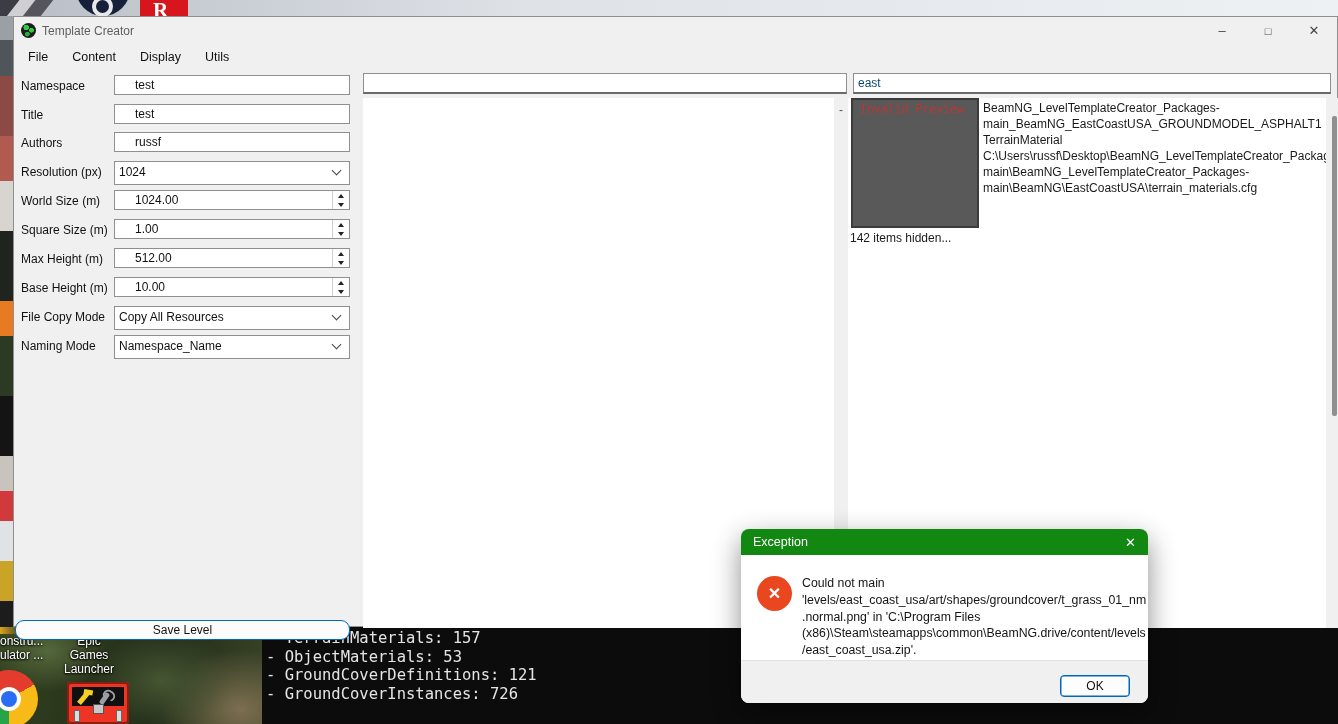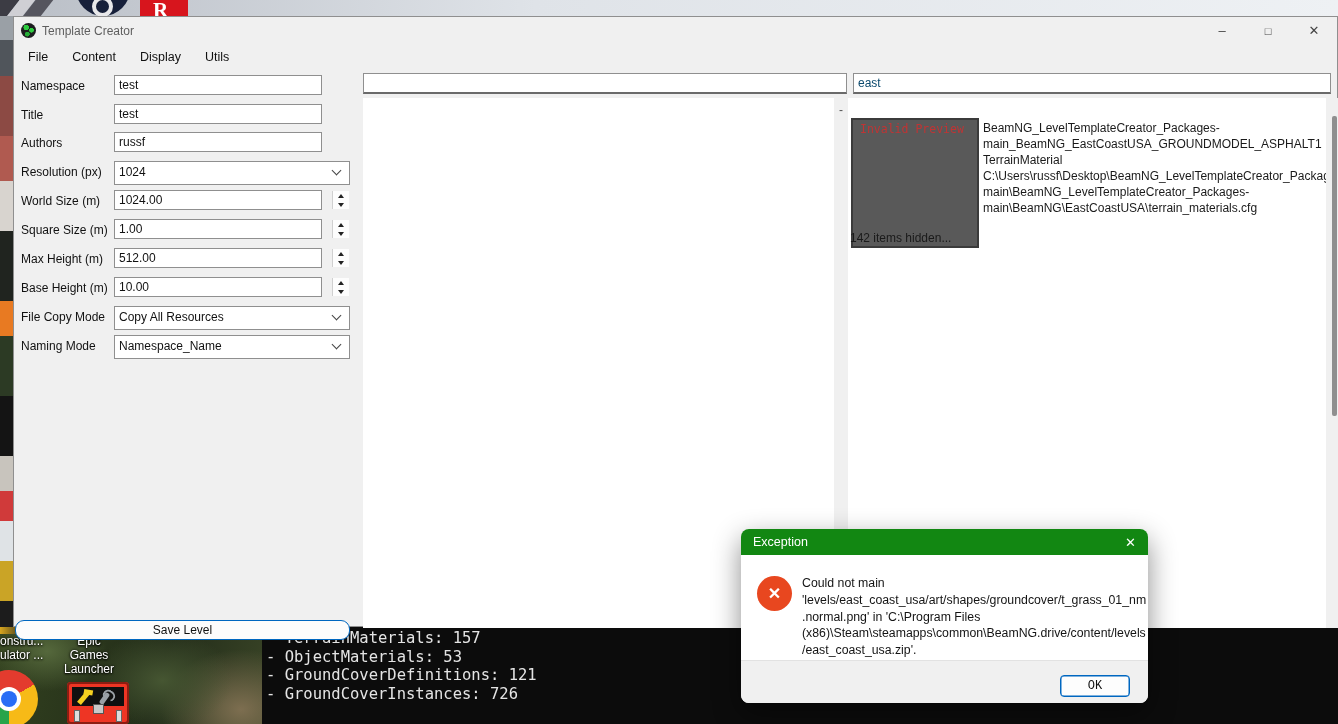--- a/index.html
+++ b/index.html
@@ -82,23 +82,23 @@
   .wc.max{font-size:11px;}
 
   .menubar{position:absolute;left:0;top:27px;width:100%;height:26px;display:flex;
            align-items:center;padding-left:14px;}
   .menu-item{font-size:12.5px;color:#111;margin-right:24px;}
 
   
   .form-panel{position:absolute;left:0;top:53px;width:345px;height:558px;}
   .frow{position:absolute;left:0;width:345px;height:21px;}
   .frow .flabel{position:absolute;left:7px;top:4px;font-size:12px;color:#111;}
-  .tinput{position:absolute;left:100px;top:0;width:208px;height:20px;background:#fff;
+  .tinput{position:absolute;left:100px;top:0;width:236px;height:20px;background:#fff;
           border:1px solid #8f8f8f;font-family:"Liberation Sans",sans-serif;
-          font-size:12px;color:#111;padding:0 4px;}
+          font-size:12px;color:#111;padding:0 20px;}
   .tinput.spin{padding-right:20px;}
   .combo{position:absolute;left:100px;top:0;width:236px;height:24px;background:#fff;
          border:1px solid #8f8f8f;}
   .combo-val{position:absolute;left:4px;top:3px;font-size:12px;color:#111;}
   .chev{position:absolute;right:9px;top:5px;width:7px;height:7px;
         border-right:1.4px solid #444;border-bottom:1.4px solid #444;transform:rotate(45deg);}
   .spinbox{position:absolute;left:318px;top:1px;width:17px;height:18px;display:flex;
            flex-direction:column;border-left:1px solid #d0d0d0;background:#fdfdfd;}
   .spinbtn{flex:1;display:flex;align-items:center;justify-content:center;}
   .tri-up{width:0;height:0;border-left:3.5px solid transparent;border-right:3.5px solid transparent;
@@ -111,21 +111,21 @@
 
   
   .filter-input{position:absolute;height:21px;background:#fff;border:1px solid #8f8f8f;
                 border-bottom:2px solid #6a6a6a;font-family:"Liberation Sans",sans-serif;
                 font-size:12px;color:#0c4a6e;padding:0 4px;}
   .mid-filter{left:349px;top:56px;width:484px;}
   .right-filter{left:839px;top:56px;width:478px;}
   .mid-panel{position:absolute;left:349px;top:81px;width:471px;height:530px;background:#fff;}
   .right-panel{position:absolute;left:834px;top:81px;width:478px;height:530px;background:#fff;}
   .item-marker{position:absolute;left:825px;top:86px;font-size:12px;color:#555;}
-  .rp-item{position:absolute;left:0;top:0;width:478px;height:132px;margin-top:20px;}
+  .rp-item{position:absolute;left:0;top:0;width:478px;height:132px;}
   .thumb{position:absolute;left:3px;top:0;width:128px;height:130px;background:#595959;
          border:2px solid #3b3b3b;}
   .thumb-label{position:absolute;left:7px;top:2px;font-family:"DejaVu Sans Mono",monospace;
                font-size:11.5px;color:#c03434;white-space:pre;}
   .rp-lines{position:absolute;left:135px;top:2px;width:342px;}
   .rp-line{white-space:pre;font-size:12px;line-height:16px;color:#1a1a1a;}
   .hidden-note{position:absolute;left:2px;top:133px;font-size:12px;color:#1a1a1a;}
   .scroll-gutter{position:absolute;left:1312px;top:81px;width:13px;height:530px;background:#f0f0f0;}
   .scroll-thumb{position:absolute;left:6px;top:18px;width:5px;height:300px;background:#8f8f8f;border-radius:2px;}
 
@@ -137,21 +137,21 @@
   .dlg-title-text{color:#fff;font-size:12.5px;}
   .dlg-close{margin-left:auto;color:#fff;font-size:13px;}
   .dlg-body{position:absolute;left:0;top:26px;width:100%;height:105px;background:#fff;}
   .err-icon{position:absolute;left:16px;top:21px;width:35px;height:35px;border-radius:50%;
             background:#e8471f;}
   .err-icon span{position:absolute;left:0;top:0;width:35px;height:35px;display:flex;
                  align-items:center;justify-content:center;color:#fff;font-size:16px;font-weight:bold;}
   .dlg-msg{position:absolute;left:61px;top:20px;}
   .dlg-line{white-space:pre;font-size:12.3px;line-height:16.8px;color:#141414;}
   .dlg-footer{position:absolute;left:0;top:131px;width:100%;height:43px;background:#f0f0f0;
-              border-top:1px solid #e2e2e2;font-family:Liberation Mono, monospace;}
+              border-top:1px solid #e2e2e2;}
   .ok-btn{position:absolute;right:18px;top:14px;width:70px;height:22px;background:#fdfdfd;
           border:1px solid #0067c0;box-shadow:inset 0 0 0 .5px #0067c0;border-radius:4px;
           font-size:12px;color:#111;text-align:center;line-height:20px;}
 </style>
 </head>
 <body>
 
 <div id="screen">
 
   <div class="top-strip">

